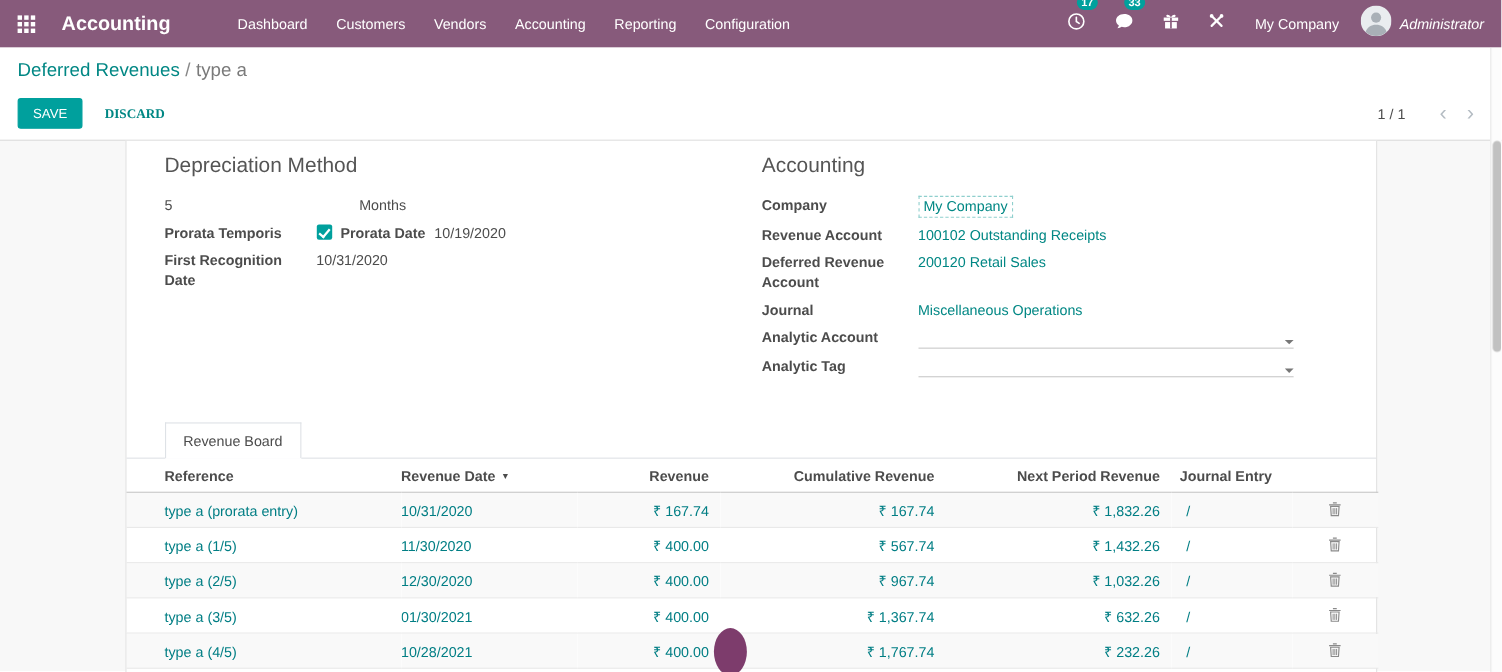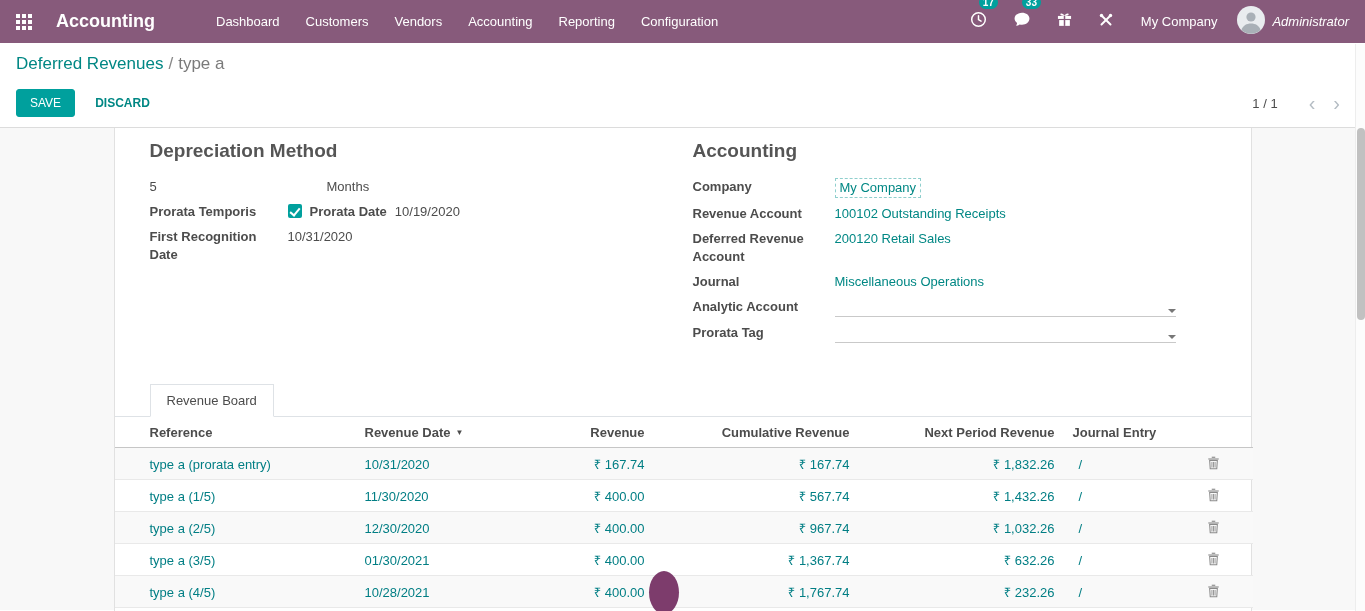--- a/index.html
+++ b/index.html
@@ -26,35 +26,35 @@
   
   .control-panel { background: #fff; padding: 11px 16px 10px; }
   .breadcrumb { font-size: 17px; margin-bottom: 15px; }
   .breadcrumb .bc-link { color: #008784; cursor: pointer; text-decoration: none; }
   .breadcrumb .bc-sep { color: #888; margin: 0 5px; }
   .breadcrumb .bc-current { color: #7a7a7a; }
   .cp-row { display: flex; align-items: center; }
   .btn-save { background: #00A09D; color: #fff; border: 1px solid #00A09D; border-radius: 3px;
     font-size: 12px; font-weight: normal; padding: 6px 13px; cursor: pointer; font-family: inherit; }
   .btn-discard { background: none; border: none; color: #008784; font-size: 12px; font-weight: bold;
-    padding: 6px 12px; margin-left: 8px; cursor: pointer; font-family: Liberation Sans, sans-serif; }
+    padding: 6px 12px; margin-left: 8px; cursor: pointer; font-family: Liberation Serif, serif; }
   .pager { margin-left: auto; display: flex; align-items: center; color: #4c4c4c; font-size: 13px; }
   .pager-arrows { margin-left: 22px; display: flex; align-items: center; }
   .pg-btn { background: none; border: none; color: #b4bcc3; font-size: 20px; line-height: 1;
     padding: 0 9px; cursor: pointer; font-family: inherit; }
 
   
   .content { position: relative; height: 483px; background: #f8f8f8; border-top: 1px solid #dcdcdc; }
   .sheet { width: 1138px; margin: 0 auto; background: #fff; min-height: 483px;
     border-left: 1px solid #e1e1e1; border-right: 1px solid #e1e1e1; padding-top: 12px; }
   .form-cols { display: flex; }
   .fcol { width: 50%; }
   .fcol-left { padding-left: 35px; padding-right: 40px; }
   .fcol-right { padding-left: 10px; padding-right: 75px; }
-  .section-title { font-size: 19px; font-weight: 700; color: #555; margin-bottom: 16px; }
+  .section-title { font-size: 19px; font-weight: 400; color: #555; margin-bottom: 16px; }
   .frow { display: flex; margin-bottom: 7px; font-size: 13px; color: #4c4c4c; line-height: 18px; }
   .flabel { font-weight: bold; flex: 0 0 138px; padding-right: 10px; }
   .fcol-right .flabel { flex: 0 0 142px; }
   .fvalue { flex: 1; min-width: 0; }
   .val-num { display: inline-block; width: 177px; }
   .m2o-link { color: #008784; cursor: pointer; text-decoration: none; }
   .company-box { border: 1px dashed #8fcfcd; padding: 0 4px; display: inline-block; }
   .checkbox { width: 14px; height: 14px; background: #00A09D; border-radius: 2px; position: relative;
     display: inline-block; vertical-align: -2px; cursor: pointer; }
   .checkbox::after { content: ""; position: absolute; left: 4.5px; top: 1.5px; width: 4px; height: 8px;
@@ -238,21 +238,21 @@
         <div class="frow">
           <div class="flabel">Analytic Account</div>
           <div class="fvalue">
             <div class="empty-dd">
               <span></span>
               <span class="dd-caret"></span>
             </div>
           </div>
         </div>
         <div class="frow">
-          <div class="flabel">Prorata Tag</div>
+          <div class="flabel">Analytic Tag</div>
           <div class="fvalue">
             <div class="empty-dd">
               <span></span>
               <span class="dd-caret"></span>
             </div>
           </div>
         </div>
       </div>
     </div>
 

